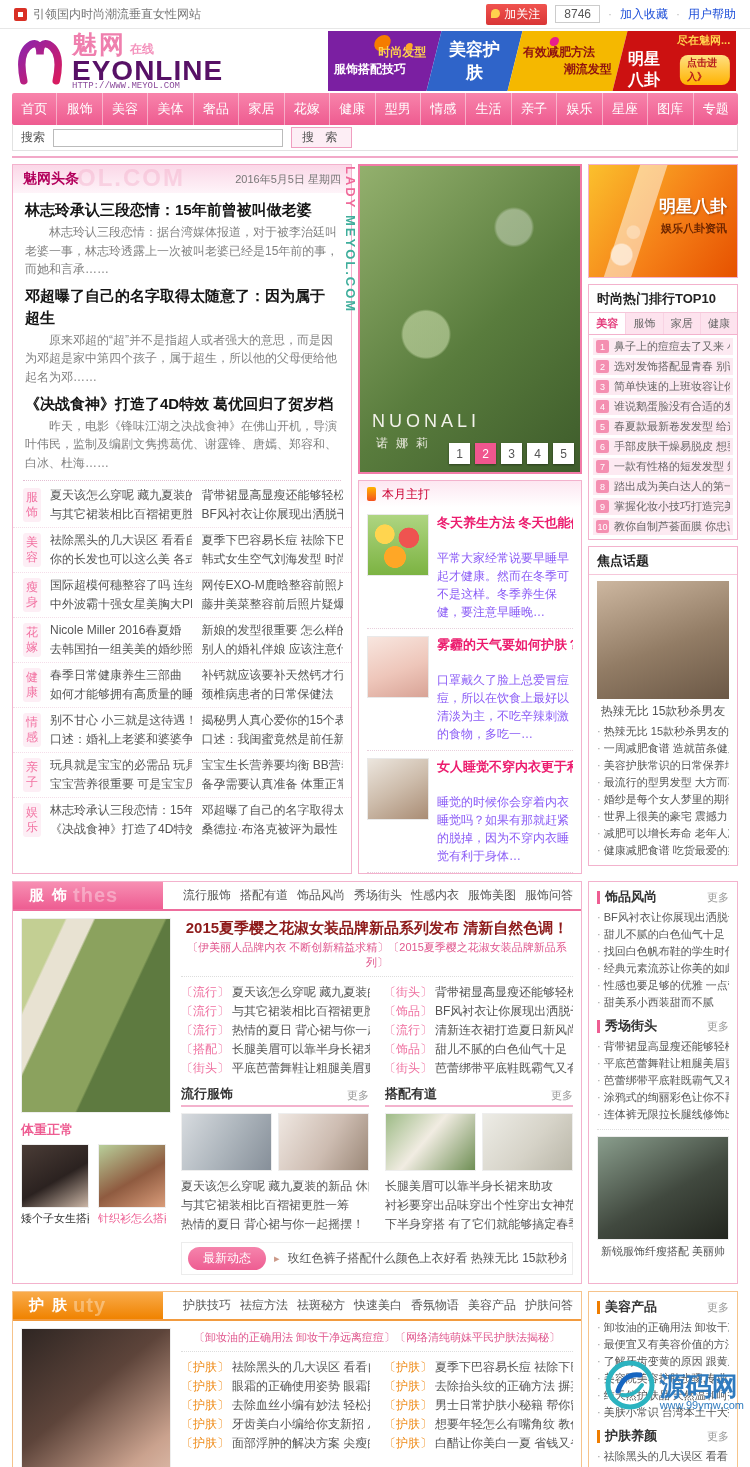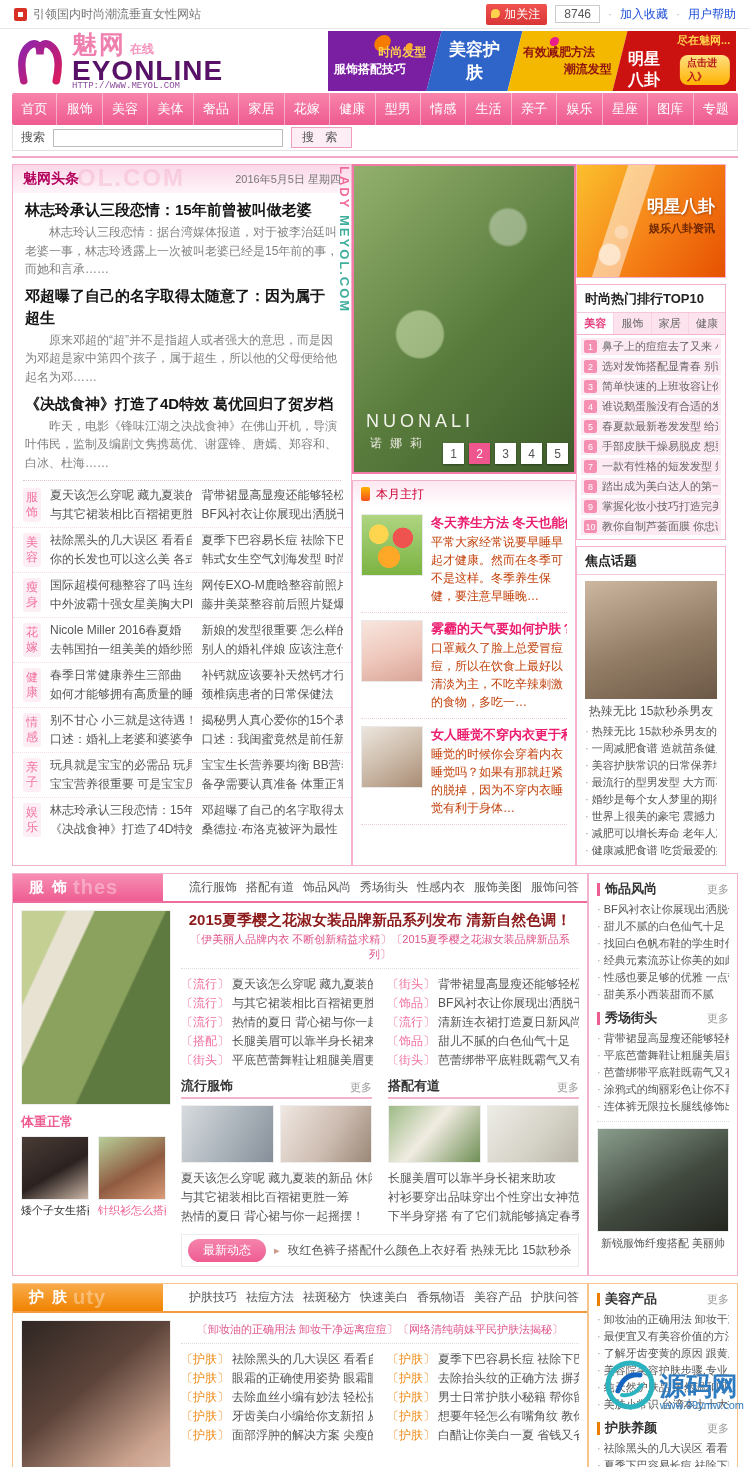--- a/index.html
+++ b/index.html
@@ -49,21 +49,21 @@
   .go-btn{background:linear-gradient(#ffe082,#ffb300);color:#b71c1c;font-size:10px;font-weight:bold;padding:1px 7px;border-radius:8px}
   
   .nav{height:32px;display:flex;background:linear-gradient(#f884ab,#ee5b90);border-radius:2px}
   .nav a{flex:1;display:flex;align-items:center;justify-content:center;color:#fff;font-size:13px;font-weight:normal;border-right:1px solid rgba(255,255,255,.45)}
   .nav a:last-child{border-right:none}
   .searchbar{height:26px;display:flex;align-items:center;gap:8px;padding:0 8px;border:1px solid #e2e2e2;border-top:none;font-size:12px;color:#555}
   .search-input{width:230px;height:18px;border:1px solid #bbb;background:#fff}
   .search-btn{border:1px solid #f09ec0;background:#fdeef5;color:#555;font-size:12px;padding:1px 10px;letter-spacing:4px}
   .pink-rule{height:2px;background:#f2a9c8;margin:5px 0 6px}
   
-  .cols{display:flex;margin-bottom:7px}
+  .cols{display:flex;gap:6px;margin-bottom:7px}
   .box{border:1px solid #f3b2cd;background:#fff}
   
   .hl-box{width:340px}
   .hl-head{height:28px;display:flex;justify-content:space-between;align-items:center;padding:0 10px;background:linear-gradient(#fbd7e7,#fef4f9);position:relative;overflow:hidden}
   .hl-title{font-size:14px;font-weight:bold;color:#b3005c;z-index:1}
   .hl-wm{position:absolute;left:64px;top:-1px;font-size:24px;font-weight:bold;color:rgba(243,178,205,.45);letter-spacing:2px}
   .hl-date{font-size:11px;color:#777;z-index:1}
   .hl-item{padding:6px 12px 0}
   .hl-item h3{font-size:15px;color:#151515;line-height:22px}
   .hl-item p{font-size:12px;color:#828282;line-height:1.55;text-indent:2em;margin-top:2px}
@@ -92,21 +92,21 @@
   .mon-head{height:26px;display:flex;align-items:center;gap:6px;padding:0 8px;background:linear-gradient(#fde7f1,#ffffff)}
   .flag-ico{width:9px;height:14px;background:linear-gradient(#ffb300,#f4511e);border-radius:2px}
   .mon-title{font-size:12px;font-weight:normal;color:#cc0033}
   .mon-item{display:flex;gap:8px;padding:7px 8px 0}
   .mon-thumb{width:62px;height:62px;border:1px solid #e9e9e9;flex:none}
   [data-photo="fruits"]{background:radial-gradient(circle at 28% 32%,#ffd54f 0 16%,transparent 17%),radial-gradient(circle at 68% 38%,#ef5350 0 18%,transparent 19%),radial-gradient(circle at 45% 70%,#ffa726 0 20%,transparent 21%),linear-gradient(#aed581,#7cb342)}
   [data-photo="face"]{background:linear-gradient(160deg,#f8e6df,#eec6ba 55%,#d8a396)}
   [data-photo="sleeping"]{background:linear-gradient(150deg,#ece6de,#cdbcab 50%,#a98c74)}
   .mon-txt{flex:1;min-width:0}
   .mon-t{font-size:13px;font-weight:bold;color:#ec1c6e;white-space:nowrap;overflow:hidden}
-  .mon-b{font-size:12px;color:#c2410c;line-height:1.5;margin-top:1px}
+  .mon-b{font-size:12px;color:#8b5cf6;line-height:1.5;margin-top:17px}
   .mon-sep{border-top:1px dotted #e8cfdc;margin:7px 8px 0}
   
   .side-col{width:150px;display:flex;flex-direction:column;gap:6px}
   .ad{height:114px;border:1px solid #f3b2cd;position:relative;overflow:hidden;background:
      radial-gradient(circle at 22% 80%,rgba(255,255,255,.55) 0 7%,transparent 8%),
      radial-gradient(circle at 30% 60%,rgba(255,255,255,.3) 0 5%,transparent 6%),
      linear-gradient(125deg,#fbc02d,#f57f17 55%,#e65100)}
   .ad::before{content:"";position:absolute;left:34px;top:-20px;width:26px;height:150px;background:rgba(255,255,255,.5);transform:rotate(18deg)}
   .ad-t{position:absolute;right:10px;top:30px;color:#fff;font-size:17px;font-weight:bold;text-shadow:1px 1px 2px rgba(120,40,0,.6)}
   .ad-s{position:absolute;right:10px;top:56px;color:#6d2600;font-size:11px;font-weight:bold}

